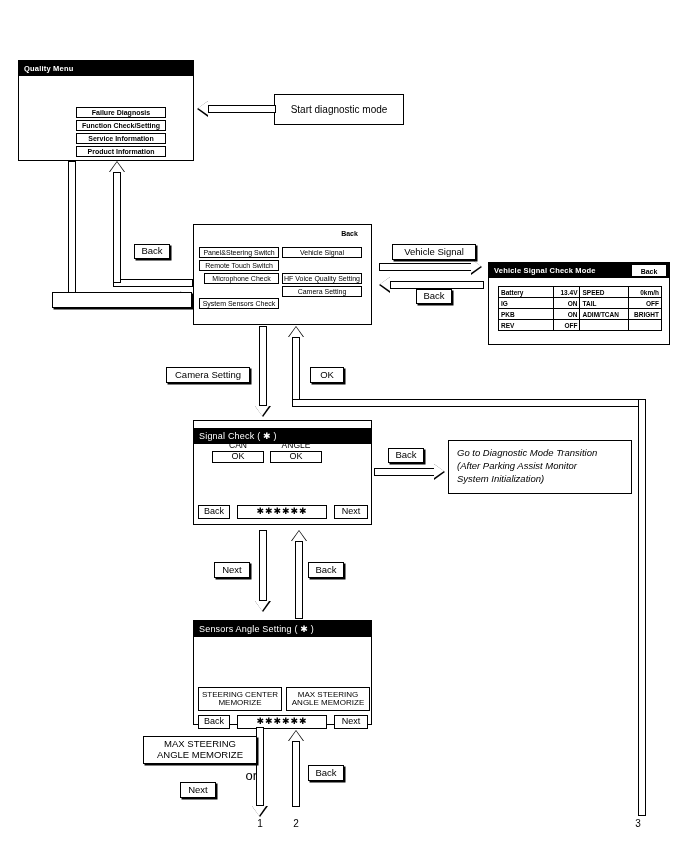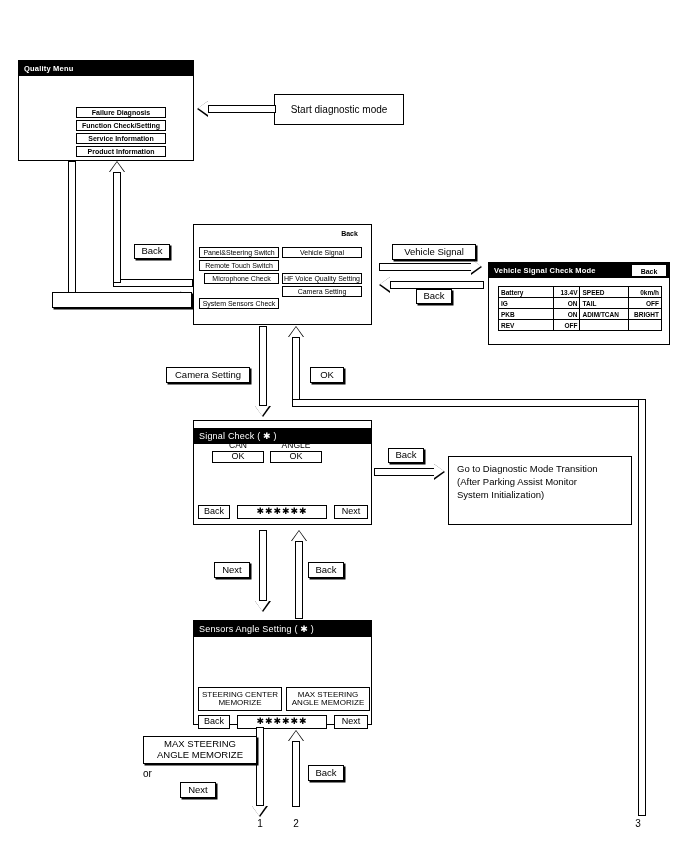--- a/index.html
+++ b/index.html
@@ -135,21 +135,21 @@
       <div class="btn big" style="left:18px;top:14px;width:52px;height:12px;">OK</div>
       <div style="position:absolute;left:76px;top:3px;width:52px;text-align:center;font-size:8.5px;">ANGLE</div>
       <div class="btn big" style="left:76px;top:14px;width:52px;height:12px;">OK</div>
 
       <div class="btn big" style="left:4px;top:68px;width:32px;height:14px;">Back</div>
       <div class="btn big" style="left:43px;top:68px;width:90px;height:14px;letter-spacing:1px;">✱✱✱✱✱✱</div>
       <div class="btn big" style="left:140px;top:68px;width:34px;height:14px;">Next</div>
     </div>
   </div>
 
-  <div class="note" style="left:448px;top:456px;width:184px;height:69px;white-space:pre-line;">Go to Diagnostic Mode Transition
+  <div class="note" style="left:448px;top:440px;width:184px;height:54px;white-space:pre-line;font-style:italic;">Go to Diagnostic Mode Transition
 (After Parking Assist Monitor
 System Initialization)</div>
 
   <div class="shaftH" style="left:374px;top:468px;width:62px;"></div>
   <div class="head headR" style="left:434px;top:464px;"></div>
   <div class="head headR in" style="left:434px;top:464px;border-top-width:7px;border-bottom-width:7px;border-left-width:10px;margin-left:0;"></div>
   <div class="lbl" style="left:388px;top:448px;width:36px;height:15px;">Back</div>
 
   <div class="panel" style="left:193px;top:620px;width:179px;height:105px;">
     <div class="titlebar big" style="height:16px;line-height:16px;">Sensors Angle Setting ( ✱ )</div>
@@ -213,21 +213,21 @@
   <div class="head headU" style="left:291px;top:530px;"></div>
   <div class="head headU in" style="left:292px;top:531px;border-left-width:7px;border-right-width:7px;border-bottom-width:10px;margin-top:0;"></div>
   <div class="lbl" style="left:308px;top:562px;width:36px;height:16px;">Back</div>
 
   <div class="shaftV" style="left:256px;top:727px;height:79px;"></div>
   <div class="head headD" style="left:252px;top:806px;"></div>
   <div class="head headD in" style="left:252px;top:806px;border-left-width:7px;border-right-width:7px;border-top-width:10px;margin-top:0;"></div>
   <div class="num" style="left:250px;top:818px;width:20px;">1</div>
   <div class="lbl" style="left:143px;top:736px;width:114px;height:28px;white-space:pre-line;">MAX STEERING
 ANGLE MEMORIZE</div>
-  <div style="position:absolute;left:143px;top:768px;width:114px;text-align:left;font-size:10px;">or</div>
+  <div style="position:absolute;left:143px;top:768px;width:114px;text-align:right;font-size:13px;">or</div>
   <div class="lbl" style="left:180px;top:782px;width:36px;height:16px;">Next</div>
 
   <div class="shaftV" style="left:292px;top:741px;height:66px;"></div>
   <div class="head headU" style="left:288px;top:730px;"></div>
   <div class="head headU in" style="left:289px;top:731px;border-left-width:7px;border-right-width:7px;border-bottom-width:10px;margin-top:0;"></div>
   <div class="num" style="left:286px;top:818px;width:20px;">2</div>
   <div class="lbl" style="left:308px;top:765px;width:36px;height:16px;">Back</div>
 
 </div>
 

